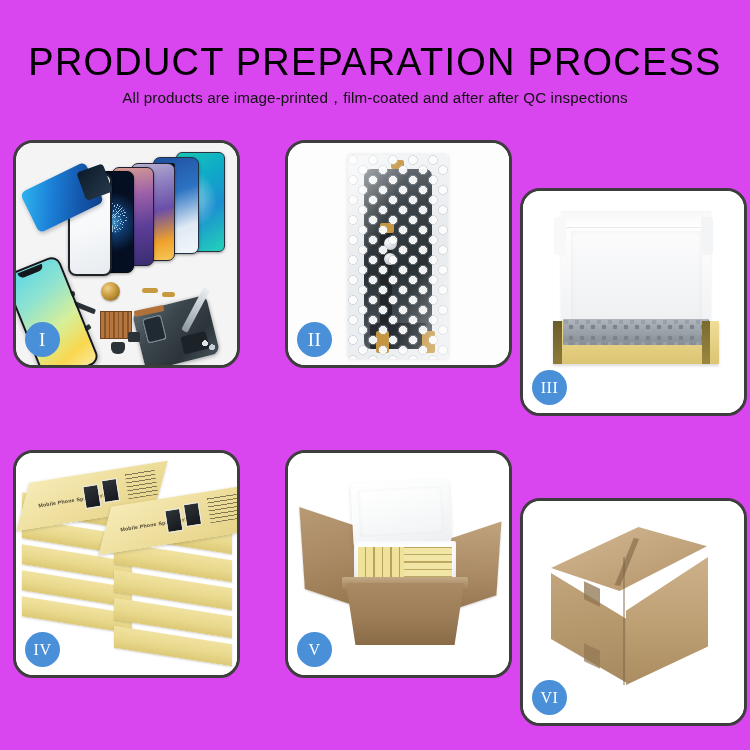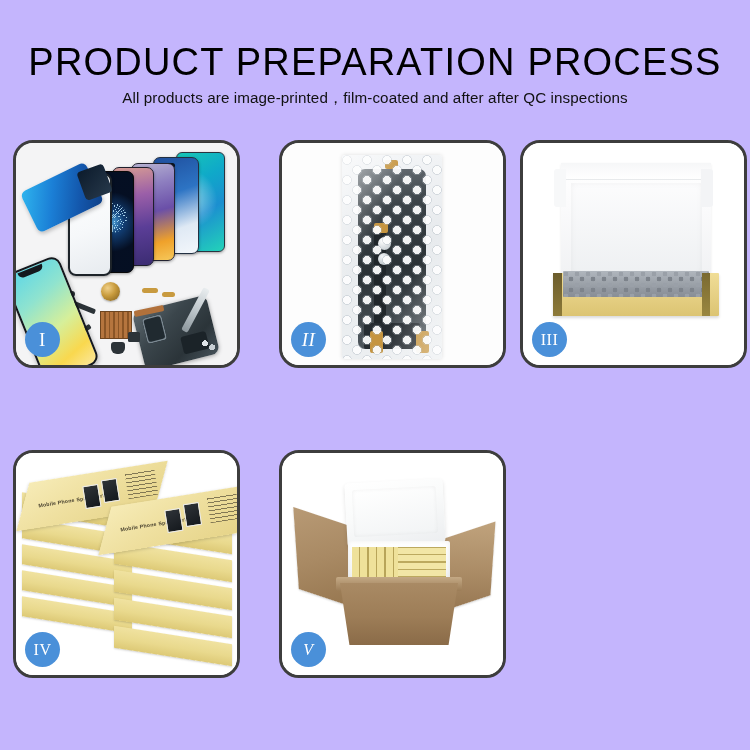--- a/index.html
+++ b/index.html
@@ -9,21 +9,21 @@
     height: 750px;
     background: #ffffff;
     font-family: "Liberation Sans", sans-serif;
     overflow: hidden;
   }
 
   #page {
     position: relative;
     width: 750px;
     height: 750px;
-    background: #c4b5fd;
+    background: #d946ef;
   }
 
   
   #header {
     position: absolute;
     top: 0;
     left: 0;
     width: 750px;
     height: 130px;
     text-align: center;
@@ -72,22 +72,22 @@
     box-sizing: border-box;
     border: 3.5px solid #3d3d3d;
     border-radius: 20px;
     background: #ffffff;
     overflow: hidden;
   }
 
   .panel-r0 { top: 0px; }
   .panel-r1 { top: 310px; }
   .panel-c0 { left: 0px; }
-  .panel-c1 { left: 266px; font-style: italic; }
-  .panel-c2 { left: 507px; }
+  .panel-c1 { left: 272px; }
+  .panel-c2 { left: 507px; margin-top: 48px; }
 
   .panel-inner {
     position: absolute;
     inset: 0;
     border-radius: 17px;
     overflow: hidden;
   }
 
   
   .badge {
@@ -645,15 +645,28 @@
         <div class="p5-inner">
           <div class="v-slats"></div>
           <div class="h-slats"></div>
         </div>
         <div class="p5-rim"></div>
         <div class="p5-body"></div>
         <div class="badge small">V</div>
       </div>
     </div>
 
+    <div class="panel panel-r1 panel-c2">
+      <div class="panel-inner">
+        <div class="p6-bg"></div>
+        <div class="p6-top"></div>
+        <div class="p6-top-seam"></div>
+        <div class="p6-left"></div>
+        <div class="p6-right"></div>
+        <div class="p6-edge"></div>
+        <div class="p6-tape1"></div>
+        <div class="p6-tape2"></div>
+        <div class="badge small">VI</div>
+      </div>
+    </div>
 
   </div>
 </div>
 
 </body></html>

